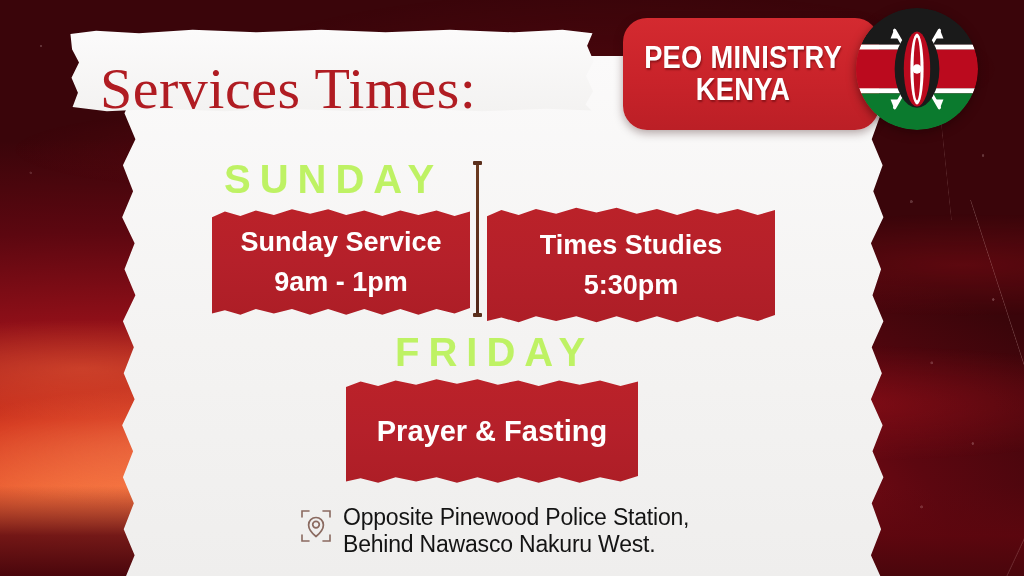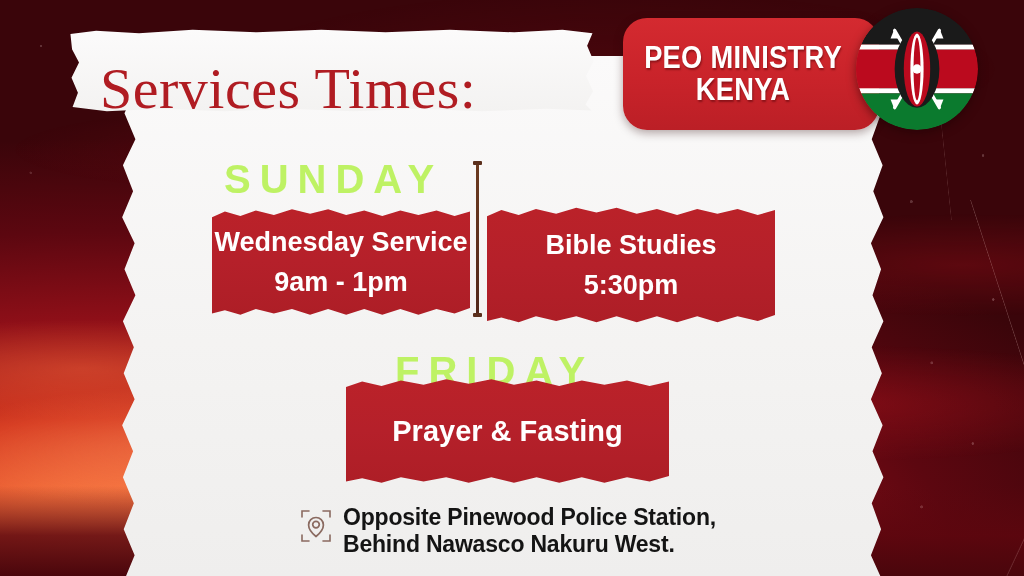--- a/index.html
+++ b/index.html
@@ -141,21 +141,21 @@
   .flag-badge svg{ display:block; width:122px; height:122px; }
 
   
   .hdr{
     position:absolute;
     font-weight:bold; color:#bef264;
     letter-spacing:9px; font-size:40px; white-space:nowrap;
   }
   #hdr-sunday{ left:224px; top:157px; }
   #hdr-week{   left:487px; top:157px; }
-  #hdr-friday{ left:395px; top:330px; letter-spacing:9px;margin-top:19px; }
+  #hdr-friday{ left:395px; top:330px; letter-spacing:9px; }
 
   
   .divider{
     position:absolute; left:473px; top:161px; width:9px; height:156px;
   }
   .divider .bar{
     position:absolute; left:3px; top:4px; width:3px; height:148px;
     background:linear-gradient(180deg,#6b3a20,#52281a);
   }
   .divider .cap{
@@ -178,34 +178,34 @@
     );
     clip-path: polygon(
       0% 10%, 5% 5%, 11% 9%, 17% 4%, 24% 8%, 31% 3%, 38% 7%, 45% 3%, 52% 8%,
       59% 4%, 66% 9%, 73% 4%, 80% 8%, 87% 4%, 94% 9%, 100% 5%,
       100% 91%, 94% 96%, 87% 92%, 80% 97%, 73% 92%, 66% 97%, 59% 92%,
       52% 97%, 45% 92%, 38% 97%, 31% 92%, 24% 96%, 17% 92%, 11% 97%, 5% 93%, 0% 96%
     );
   }
   #band-sunday{ left:212px; top:206px; width:258px; height:112px; font-size:27px; }
   #band-week{  left:487px; top:204px; width:288px; height:122px; font-size:27px; }
-  #band-friday{left:346px; top:376px; width:323px; height:110px; font-size:29px; }
+  #band-friday{left:346px; top:376px; width:292px; height:110px; font-size:29px; }
 
   .band .l1{ display:block; }
   .band .l2{ display:block;margin-top:9px; }
 
   
   .address{
     position:absolute; left:299px; top:504px; width:560px;
     display:flex; align-items:flex-start; gap:10px;
   }
   .pin-box{ flex:0 0 auto; margin-top:4px; }
   .pin-box svg{ display:block; }
   .address-text{
-    font-weight:bold; font-size:23px; color:#141414; line-height:1.18;
+    font-weight:normal; font-size:23px; color:#141414; line-height:1.18;
     letter-spacing:-.2px; white-space:nowrap;
   }
 </style>
 </head>
 <body>
 
 <div id="poster">
 
   <div class="bg-base"></div>
   <div class="bg-clouds"></div>
@@ -253,32 +253,32 @@
         <ellipse cx="60" cy="60" rx="13" ry="37" fill="#bb0a1e"></ellipse>
         <ellipse cx="60" cy="60" rx="6.5" ry="35" fill="#ffffff"></ellipse>
         <ellipse cx="60" cy="60" rx="3.4" ry="31" fill="#bb0a1e"></ellipse>
         <circle cx="60" cy="60" r="4.6" fill="#ffffff"></circle>
       </g>
     </svg>
   </div>
 
   <div class="hdr" id="hdr-sunday">SUNDAY</div>
   <div class="band" id="band-sunday">
-    <span class="l1">Wednesday Service</span>
+    <span class="l1">Sunday Service</span>
     <span class="l2">9am - 1pm</span>
   </div>
 
   <div class="divider">
     <div class="cap top"></div>
     <div class="bar"></div>
     <div class="cap bottom"></div>
   </div>
 
   <div class="band" id="band-week">
-    <span class="l1">Bible Studies</span>
+    <span class="l1">Times Studies</span>
     <span class="l2">5:30pm</span>
   </div>
 
   <div class="hdr" id="hdr-friday">FRIDAY</div>
   <div class="band" id="band-friday">
     <span class="l1">Prayer &amp; Fasting</span>
   </div>
 
   <div class="address">
     <span class="pin-box">

